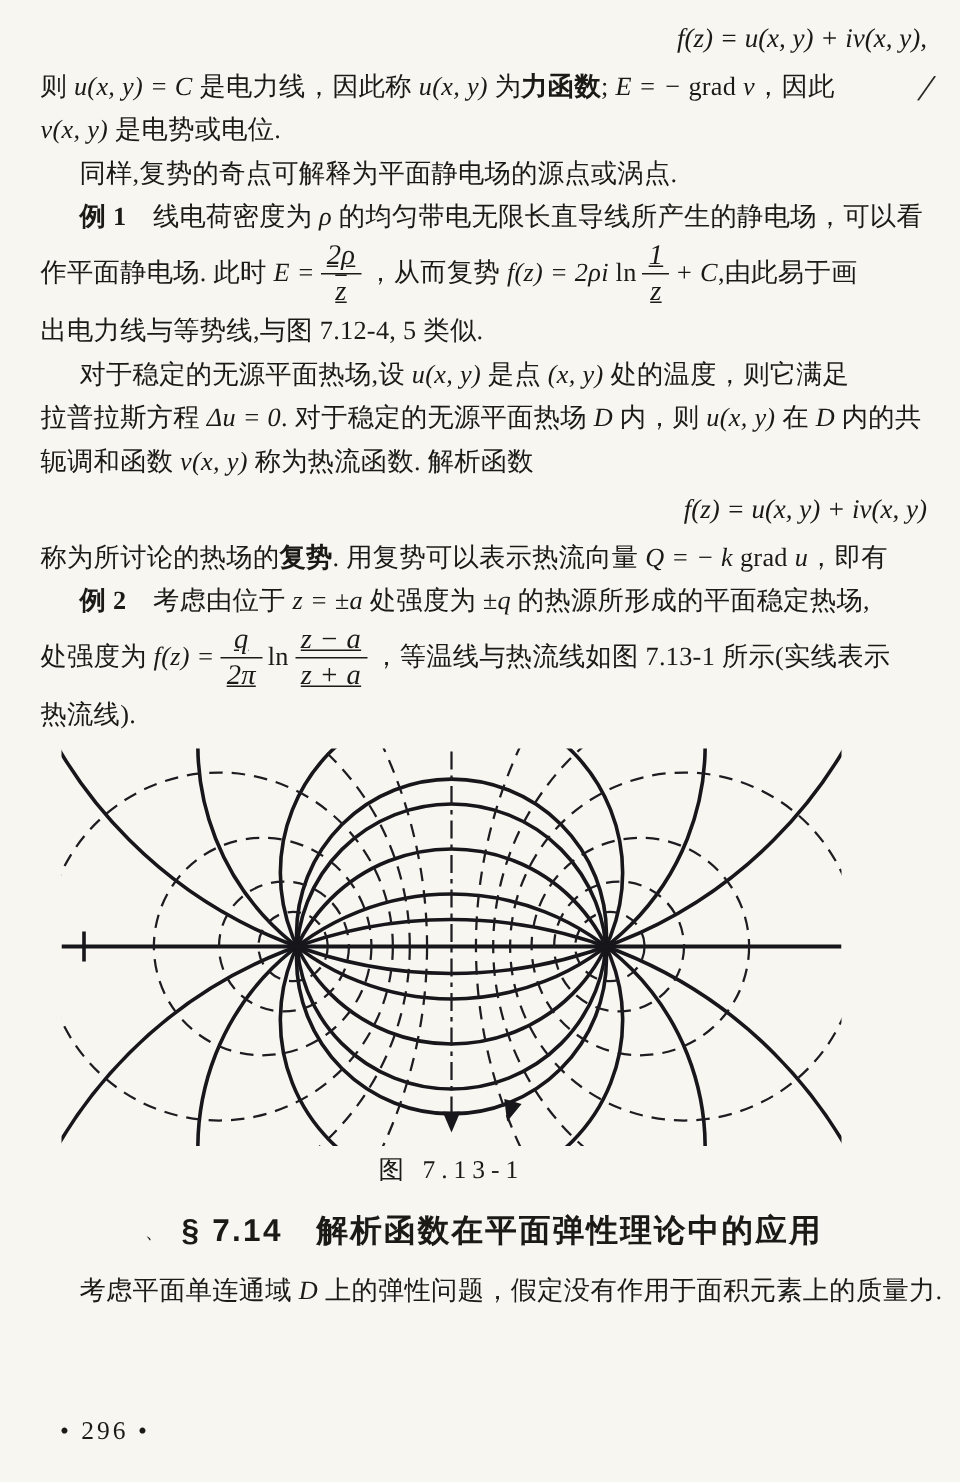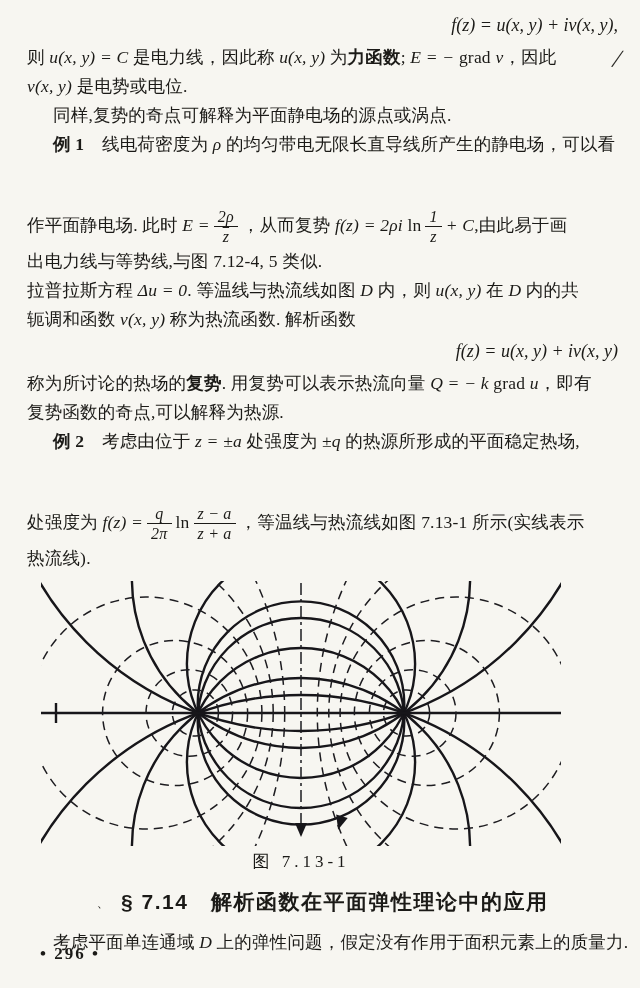--- a/index.html
+++ b/index.html
@@ -5,56 +5,56 @@
   html,body{margin:0;padding:0;}
   body{
     width:640px;height:988px;position:relative;overflow:hidden;
     background:#f7f6f1;
     color:#1b1a17;
     font-family:"Liberation Serif","DejaVu Serif",serif;
   }
   .content{padding:8px 22px 0 27px;overflow:hidden;}
   .line{font-size:17.5px;line-height:29px;white-space:nowrap;letter-spacing:0.2px;}
   .indent{text-indent:26px;}
-  .tall{line-height:44px;margin-top:44px;}
+  .tall{line-height:44px;}
   .eq{font-size:18px;text-align:right;white-space:nowrap;line-height:33px;margin:1px 0;}
   .seg-c{}
   .seg-b{font-weight:bold;}
   .seg-m{font-style:italic;}
   .seg-mr{}
   .seg-mb{font-style:italic;font-weight:bold;}
   .seg-ol{font-style:italic;text-decoration:overline;}
-  .frac{display:inline-block;vertical-align:middle;text-align:center;margin:0 4px;font-size:16px;line-height:1.12;}
+  .frac{display:inline-block;vertical-align:middle;text-align:center;margin:0 4px;font-size:19px;line-height:1.12;text-decoration:underline;}
   .frac .num{display:block;padding:0 4px 1px;border-bottom:1.5px solid #1b1a17;}
   .frac .den{display:block;padding:1px 4px 0;}
   .fig-wrap{width:520px;margin:8px 0 0 14px;}
   .fig-wrap svg{display:block;}
   .fig-caption{text-align:center;font-size:17px;line-height:24px;margin-top:4px;letter-spacing:4px;}
   .section-heading{text-align:center;font-size:21px;font-weight:bold;letter-spacing:1.5px;margin:14px 0 12px;font-family:"Liberation Sans","DejaVu Sans",sans-serif;}
   .heading-mark{font-size:13px;font-weight:normal;margin-right:10px;vertical-align:middle;}
-  .footer{position:absolute;left:40px;bottom:24px;font-size:17px;letter-spacing:2px;font-weight:bold;}
+  .footer{position:absolute;left:40px;bottom:24px;font-size:17px;letter-spacing:2px;font-weight:normal;}
   .stray{position:absolute;right:18px;top:50px;font-size:15px;transform:rotate(8deg);color:#2a2925;}
 </style>
 </head>
 <body>
 
 <div class="content">
 
   <div class="eq"><span class="seg-m">f(z) = u(x, y) + iv(x, y),</span></div>
   <div class="line"><span class="seg-c">则 </span><span class="seg-m">u(x, y) = C</span><span class="seg-c"> 是电力线，因此称 </span><span class="seg-m">u(x, y)</span><span class="seg-c"> 为</span><span class="seg-b">力函数</span><span class="seg-c">; </span><span class="seg-m">E = − </span><span class="seg-mr">grad </span><span class="seg-m">v</span><span class="seg-c">，因此</span></div>
   <div class="line"><span class="seg-m">v(x, y)</span><span class="seg-c"> 是电势或电位.</span></div>
   <div class="line indent"><span class="seg-c">同样,复势的奇点可解释为平面静电场的源点或涡点.</span></div>
   <div class="line indent"><span class="seg-b">例 1</span><span class="seg-c">　线电荷密度为 </span><span class="seg-m">ρ</span><span class="seg-c"> 的均匀带电无限长直导线所产生的静电场，可以看</span></div>
   <div class="line tall"><span class="seg-c">作平面静电场.  此时 </span><span class="seg-m">E =</span><span class="frac"><span class="num seg-m">2ρ</span><span class="den seg-m seg-ol">z</span></span><span class="seg-c">，从而复势 </span><span class="seg-m">f(z) = 2ρi </span><span class="seg-mr">ln</span><span class="frac"><span class="num seg-m">1</span><span class="den seg-m">z</span></span><span class="seg-m">+ C</span><span class="seg-c">,由此易于画</span></div>
   <div class="line"><span class="seg-c">出电力线与等势线,与图 7.12-4, 5 类似.</span></div>
-  <div class="line"><span class="seg-c">拉普拉斯方程 </span><span class="seg-m">Δu = 0</span><span class="seg-c">. 等温线与热流线如图 </span><span class="seg-m">D</span><span class="seg-c"> 内，则 </span><span class="seg-m">u(x, y)</span><span class="seg-c"> 在 </span><span class="seg-m">D</span><span class="seg-c"> 内的共</span></div>
+  <div class="line indent"><span class="seg-c">对于稳定的无源平面热场,设 </span><span class="seg-m">u(x, y)</span><span class="seg-c"> 是点 </span><span class="seg-m">(x, y)</span><span class="seg-c"> 处的温度，则它满足</span></div>
+  <div class="line"><span class="seg-c">拉普拉斯方程 </span><span class="seg-m">Δu = 0</span><span class="seg-c">. 对于稳定的无源平面热场 </span><span class="seg-m">D</span><span class="seg-c"> 内，则 </span><span class="seg-m">u(x, y)</span><span class="seg-c"> 在 </span><span class="seg-m">D</span><span class="seg-c"> 内的共</span></div>
   <div class="line"><span class="seg-c">轭调和函数 </span><span class="seg-m">v(x, y)</span><span class="seg-c"> 称为热流函数.  解析函数</span></div>
   <div class="eq"><span class="seg-m">f(z) = u(x, y) + iv(x, y)</span></div>
   <div class="line"><span class="seg-c">称为所讨论的热场的</span><span class="seg-b">复势</span><span class="seg-c">. 用复势可以表示热流向量 </span><span class="seg-m">Q = − k </span><span class="seg-mr">grad </span><span class="seg-m">u</span><span class="seg-c">，即有</span></div>
-  <div class="line"><span class="seg-c">复势函数的奇点,可以解释为热源.</span></div>
   <div class="line indent"><span class="seg-b">例 2</span><span class="seg-c">　考虑由位于 </span><span class="seg-m">z = ±a</span><span class="seg-c"> 处强度为 </span><span class="seg-m">±q</span><span class="seg-c"> 的热源所形成的平面稳定热场,</span></div>
   <div class="line tall"><span class="seg-c">处强度为 </span><span class="seg-m">f(z) =</span><span class="frac"><span class="num seg-m">q</span><span class="den seg-m">2π</span></span><span class="seg-mr">ln</span><span class="frac"><span class="num seg-m">z − a</span><span class="den seg-m">z + a</span></span><span class="seg-c">，等温线与热流线如图 7.13-1 所示(实线表示</span></div>
   <div class="line"><span class="seg-c">热流线).</span></div>
 
   <div class="fig-wrap">
     <svg width="520" height="265" viewBox="0 0 520 265">
 
       <g fill="none" stroke="#17161a" stroke-width="2.4">
         <circle cx="260" cy="123.7" r="103.3"></circle>
         <circle cx="260" cy="140.3" r="103.3"></circle>

